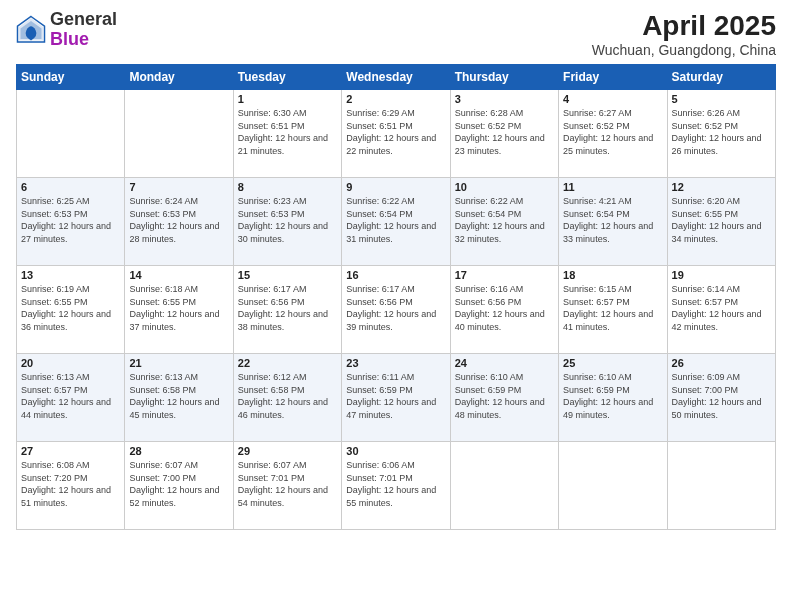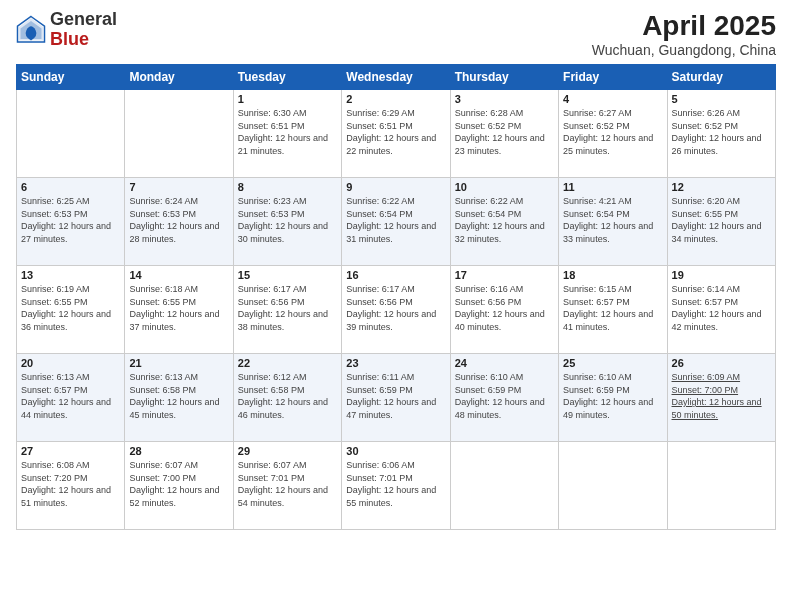--- a/index.html
+++ b/index.html
@@ -27,21 +27,21 @@
       display: flex;
       align-items: center;
       gap: 4px;
     }
     .logo-text {
       font-size: 18px;
       font-weight: bold;
       line-height: 1.1;
     }
     .logo-text .general { color: #333; }
-    .logo-text .blue { color: #b91c1c; text-align: center; }
+    .logo-text .blue { color: #a21caf; text-align: center; }
     .logo-icon {
       width: 30px;
       height: 30px;
     }
     .title-block {
       text-align: right;
     }
     .title-block h1 {
       font-size: 28px;
       font-weight: bold;
@@ -279,21 +279,21 @@
 Daylight: 12 hours and 48 minutes.</div>
           </td>
           <td style="background: rgb(240, 244, 250);">
             <span class="day-num">25</span>
             <div class="day-info" style="white-space: pre-line;">Sunrise: 6:10 AM
 Sunset: 6:59 PM
 Daylight: 12 hours and 49 minutes.</div>
           </td>
           <td style="background: rgb(240, 244, 250);">
             <span class="day-num">26</span>
-            <div class="day-info" style="white-space: pre-line; text-decoration: underline;">Sunrise: 6:09 AM
+            <div class="day-info" style="white-space: pre-line;">Sunrise: 6:09 AM
 Sunset: 7:00 PM
 Daylight: 12 hours and 50 minutes.</div>
           </td>
         </tr>
         <tr>
           <td style="background: rgb(255, 255, 255);">
             <span class="day-num">27</span>
             <div class="day-info" style="white-space: pre-line;">Sunrise: 6:08 AM
 Sunset: 7:20 PM
 Daylight: 12 hours and 51 minutes.</div>

